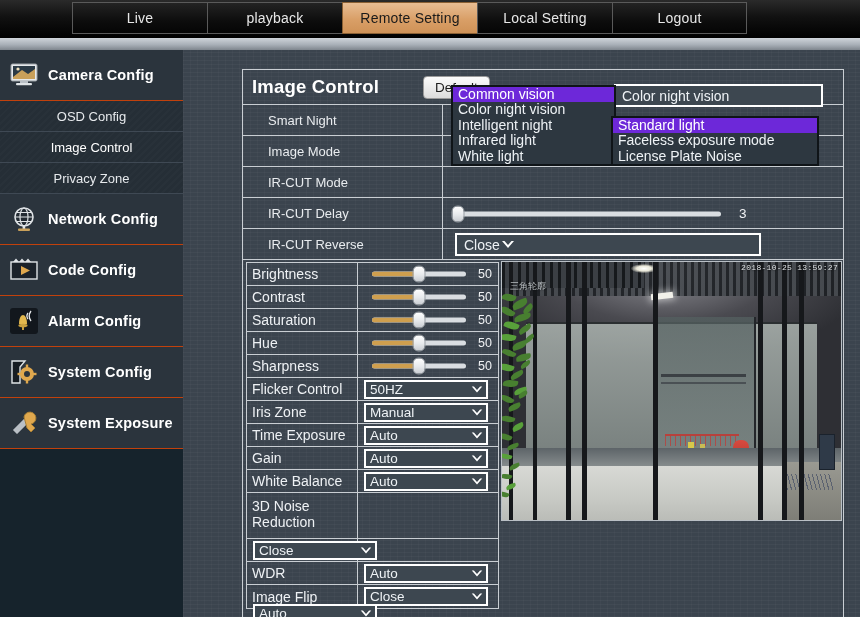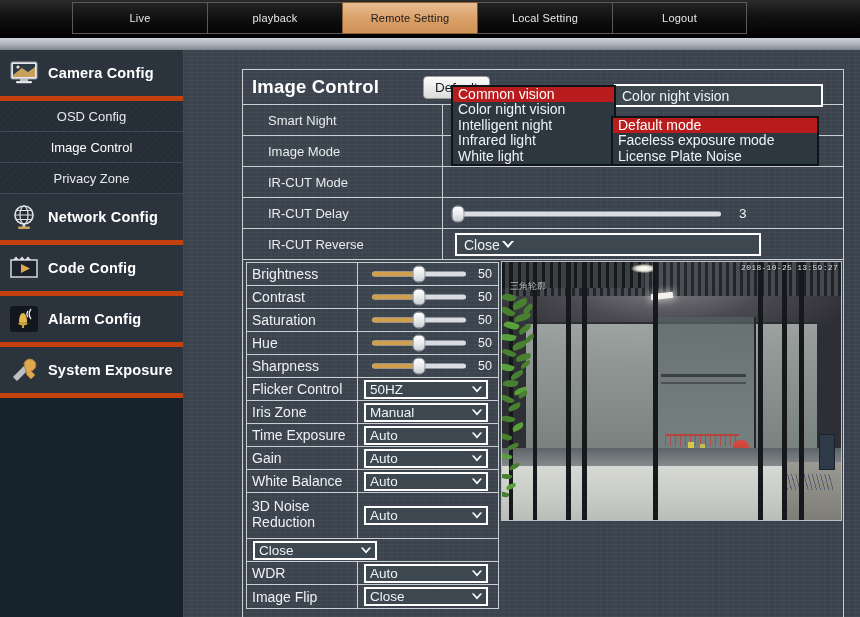--- a/index.html
+++ b/index.html
@@ -25,21 +25,21 @@
   #tabs {
     position: absolute; left: 72px; top: 2px;
     display: flex;
     height: 32px;
   }
   .tab {
     width: 135px; height: 32px;
     line-height: 31px;
     text-align: center;
     color: #e8e8e8;
-    font-size: 11px;
+    font-size: 14px;
     border: 1px solid #5a5a5a;
     border-right: none;
     background: linear-gradient(to bottom, #232323 0%, #0d0d0d 60%, #050505 100%);
     cursor: pointer;
     letter-spacing: .2px;
   }
   .tab:last-child { border-right: 1px solid #5a5a5a; }
   .tab.active {
     color: #1a1a1a;
     background: linear-gradient(to bottom, #e8bd93 0%, #d99f67 55%, #cf9257 100%);
@@ -54,21 +54,21 @@
   }
 
   
   #sidebar {
     position: absolute; left: 0; top: 50px; width: 183px; height: 567px;
     background: #16232c;
   }
   .side-group {
     position: relative;
     height: 51px;
-    border-bottom: 5px solid #c2410c;
+    border-bottom: 1px solid #c2410c;
     background:
       repeating-linear-gradient(135deg, rgba(255,255,255,.018) 0 2px, rgba(0,0,0,0) 2px 5px),
       linear-gradient(to bottom, #313c46 0%, #283views 0%, #273038 100%);
     background-color: #2b343d;
     display: flex; align-items: center;
     cursor: pointer;
   }
   .side-group .gicon {
     width: 30px; height: 30px; margin-left: 9px; margin-right: 9px;
     flex: 0 0 30px;
@@ -159,21 +159,21 @@
     padding: 0;
   }
   .openlist .opt {
     font-size: 14px;
     color: #eef2f5;
     padding: 0 4px 0 5px;
     line-height: 15.4px;
     white-space: nowrap;
     cursor: pointer;
   }
-  .openlist .opt.sel { background: #b91c1c; color: #fff; }
+  .openlist .opt.sel { background: #6d28d9; color: #fff; }
 
   #list-smartnight { left: 208px; top: 15px; width: 165px; }
   #list-imagemode  { left: 368px; top: 46px; width: 208px; }
 
   
   .selbox {
     position: absolute;
     background: #3d4750;
     border: 2px solid #ffffff;
     color: #eef2f5;
@@ -234,21 +234,21 @@
     position: absolute; left: 3px; top: 2px;
     width: 253px;
     border: 1px solid #c9ced3;
   }
   .srow {
     display: flex;
     border-bottom: 1px solid #c9ced3;
     height: 23px;
   }
   .srow:last-child { border-bottom: none; }
-  .srow.tall { height: 46px; }
+  .srow.tall { height: 46px; flex-direction: column; }
   .srow .slabel {
     width: 111px; flex: 0 0 111px;
     border-right: 1px solid #c9ced3;
     color: #eef1f4; font-size: 14px;
     display: flex; align-items: center; padding-left: 5px;
   }
   .srow .slabel.two { line-height: 16px; display: block; padding-top: 5px; }
   .srow .sfield {
     flex: 1; position: relative;
     display: flex; align-items: center;
@@ -464,20 +464,36 @@
           <path d="M9 16 C9 10 11 7 13 7 C15 7 17 10 17 16 Z" fill="#e3b84e"></path>
           <ellipse cx="13" cy="17.5" rx="4.6" ry="1.8" fill="#caa13f"></ellipse>
           <rect x="12" y="19" width="2" height="3" fill="#caa13f"></rect>
           <path d="M18 11 A5 5 0 0 1 18 5" fill="none" stroke="#e8eaec" stroke-width="1.3"></path>
           <path d="M21 13 A8.5 8.5 0 0 1 21 3" fill="none" stroke="#e8eaec" stroke-width="1.3"></path>
         </svg>
       </span>
       <span class="glabel">Alarm Config</span>
     </div>
 
+    <div class="side-group">
+      <span class="gicon">
+        <svg width="28" height="26" viewBox="0 0 28 26">
+          <path d="M2 2 H15 L10 8 V24 H2 Z" fill="#161c22" stroke="#dfe3e6" stroke-width="1.4"></path>
+          <circle cx="17" cy="15" r="7" fill="#e0a84e"></circle>
+          <circle cx="17" cy="15" r="3" fill="#2b343d"></circle>
+          <g fill="#e0a84e">
+            <rect x="15.8" y="5.5" width="2.4" height="4"></rect>
+            <rect x="15.8" y="20.5" width="2.4" height="4"></rect>
+            <rect x="7.5" y="13.8" width="4" height="2.4"></rect>
+            <rect x="22.5" y="13.8" width="4" height="2.4"></rect>
+          </g>
+        </svg>
+      </span>
+      <span class="glabel">System Config</span>
+    </div>
 
     <div class="side-group">
       <span class="gicon">
         <svg width="28" height="26" viewBox="0 0 28 26">
           <path d="M3 20 L15 8 L19 12 L7 24 Z" fill="#b9bfc5" stroke="#7d848b" stroke-width="1"></path>
           <path d="M14 7 A6 6 0 1 1 21 14 L25 18 L21 22 L17 18 Z" fill="#e0a84e" stroke="#a87f35" stroke-width="1"></path>
         </svg>
       </span>
       <span class="glabel">System Exposure</span>
     </div>
@@ -787,20 +803,20 @@
           <div class="opt sel">Common vision</div>
           <div class="opt">Color night vision</div>
           <div class="opt">Intelligent night</div>
           <div class="opt">Infrared light</div>
           <div class="opt">White light</div>
         </div>
       <div class="selbox" id="sel-smartnight-value">
         <span>Color night vision</span>
       </div>
       <div class="openlist" id="list-imagemode">
-          <div class="opt sel">Default mode</div>
+          <div class="opt sel">Standard light</div>
           <div class="opt">Faceless exposure mode</div>
           <div class="opt">License Plate Noise</div>
         </div>
 
     </div>
   </div>
 </div>
 
 </body></html>

